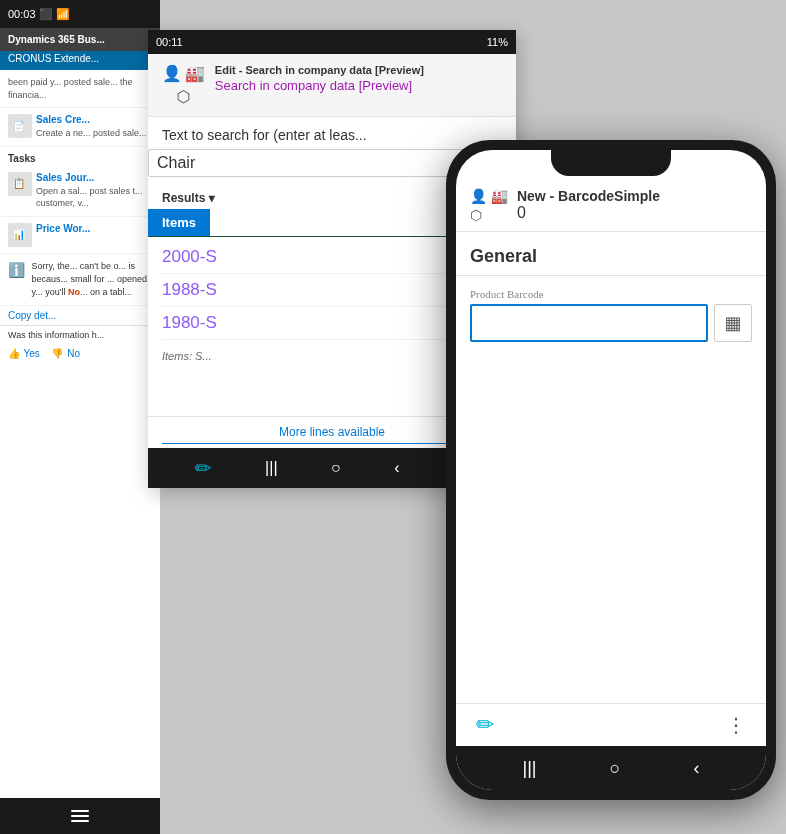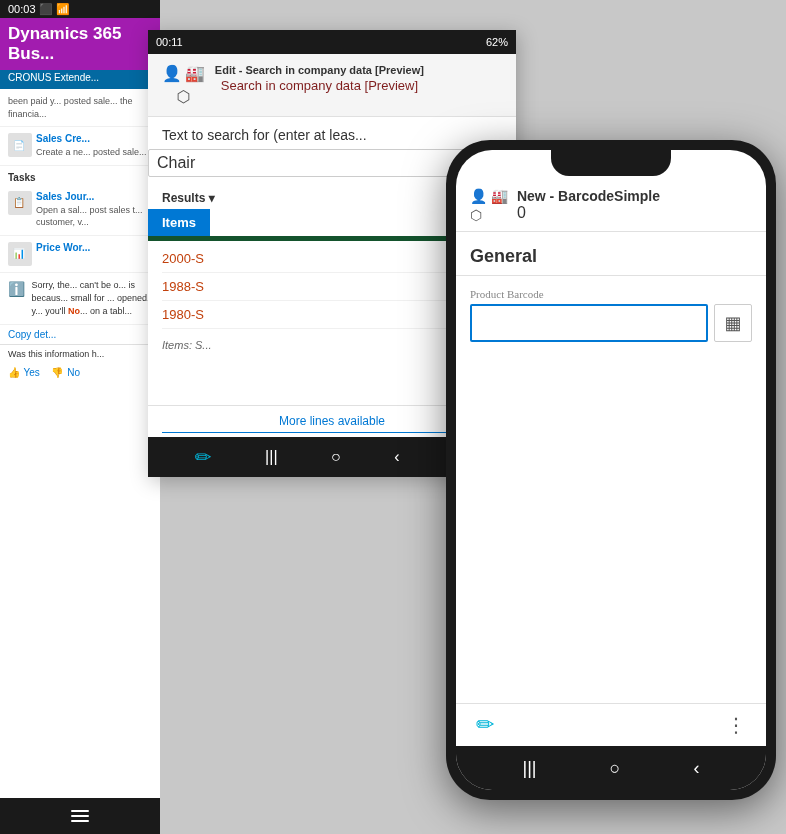--- a/index.html
+++ b/index.html
@@ -22,26 +22,26 @@
       overflow: hidden;
     }
     .back-status-bar {
       background: #1a1a1a;
       color: #fff;
       font-size: 11px;
       padding: 3px 8px;
       display: flex;
       align-items: center;
       gap: 4px;
-      height: 18px;
+      height: 28px;
     }
     .back-header {
-      background: #a21caf;
+      background: #404040;
       color: #fff;
-      font-size: 17px;
+      font-size: 10px;
       padding: 6px 8px;
       font-weight: 600;
     }
     .back-company {
       color: #fff;
       font-size: 10px;
       padding: 2px 8px 6px;
       background: #0369a1;
     }
     .back-section {
@@ -203,23 +203,22 @@
       font-size: 16px;
       color: #555;
     }
     .search-title {
       font-size: 11px;
       font-weight: 700;
       color: #333;
     }
     .search-subtitle {
       font-size: 13px;
-      color: #7f1d1d;
+      color: #a21caf;
       margin-top: 2px;
-      text-align: center;
     }
     .search-label {
       font-size: 14px;
       color: #333;
       padding: 10px 14px 6px;
     }
     .search-input-row {
       padding: 0 0 10px;
     }
     .search-input-box {
@@ -232,36 +231,36 @@
       background: #fff;
     }
     .results-label {
       font-size: 12px;
       color: #333;
       font-weight: 600;
       padding: 4px 14px;
     }
     .results-tabs {
       display: flex;
-      border-bottom: 5px solid #14532d;
+      border-bottom: 1px solid #14532d;
     }
     .results-tab-active {
       background: #0078d4;
       color: #fff;
       font-size: 13px;
       font-weight: 600;
       padding: 6px 14px;
       cursor: pointer;
     }
     .results-items {
       padding: 4px 14px;
     }
     .result-item {
-      font-size: 13px;
-      color: #c2410c;
+      font-size: 17px;
+      color: #8b5cf6;
       padding: 6px 0;
       border-bottom: 1px solid #f0f0f0;
       cursor: pointer;
     }
     .result-summary {
       font-size: 11px;
       color: #666;
       font-style: italic;
       padding: 6px 14px;
     }
@@ -510,21 +509,21 @@
       <div class="nav-line"></div>
       <div class="nav-line"></div>
       <div class="nav-line"></div>
     </div>
   </div>
 </div>
 
 <div class="search-panel">
   <div class="search-status-bar">
     <span>00:11</span>
-    <span>62%</span>
+    <span>11%</span>
   </div>
 
   <div class="search-header">
     <div class="search-icons-col">
       <div class="icon-person-building">
         <span class="icon-person">👤</span>
         <span class="icon-building">🏭</span>
       </div>
       <span class="icon-cube">⬡</span>
     </div>

